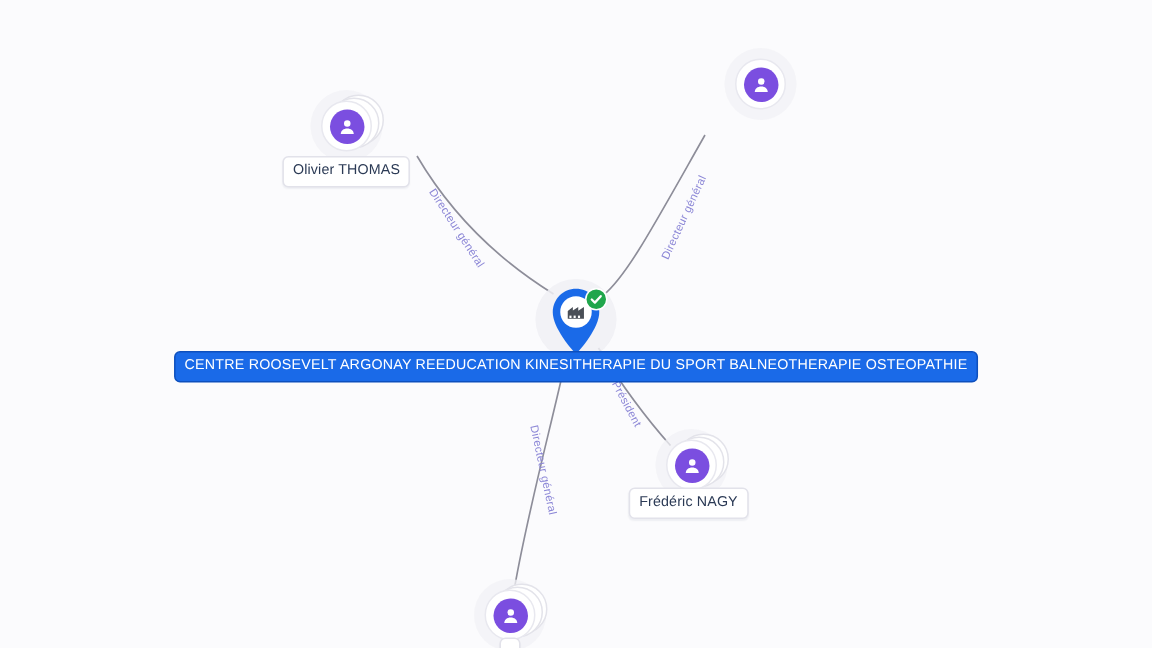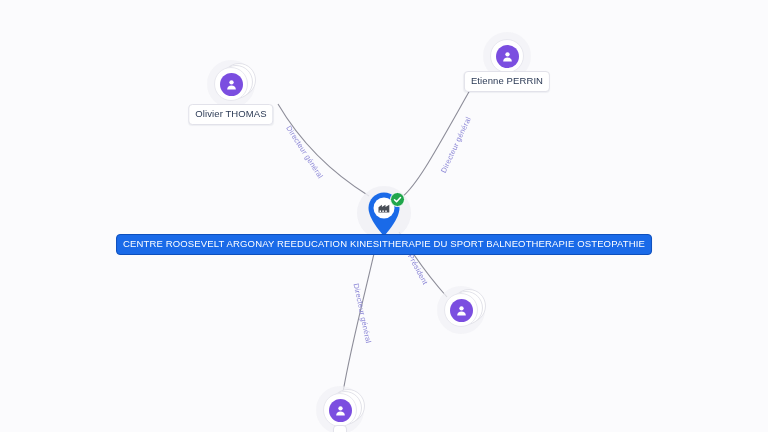--- a/index.html
+++ b/index.html
@@ -193,35 +193,35 @@
     <div class="halo" style="left:-24px; top:-24px; width:48px; height:48px;"></div>
     <div class="avatar-circle" style="left:-17px; top:-17px;">
       <div class="avatar-disc">
         <svg width="13" height="13" viewBox="0 0 24 24" fill="#ffffff">
           <circle cx="12" cy="8" r="4"></circle>
           <path d="M4 21c0-4.4 3.6-7 8-7s8 2.6 8 7z"></path>
         </svg>
       </div>
     </div>
   </div>
-  <div class="chip chip-person" style="left:507px; top:71px;">Etienne PERRIN</div>
 
   <div class="node" style="left:461px; top:310px;">
     <div class="halo" style="left:-24px; top:-24px; width:48px; height:48px;"></div>
     <div class="stack-layer" style="left:-9px; top:-21px;"></div>
     <div class="stack-layer" style="left:-12px; top:-19px;"></div>
     <div class="avatar-circle" style="left:-17px; top:-17px;">
       <div class="avatar-disc">
         <svg width="13" height="13" viewBox="0 0 24 24" fill="#ffffff">
           <circle cx="12" cy="8" r="4"></circle>
           <path d="M4 21c0-4.4 3.6-7 8-7s8 2.6 8 7z"></path>
         </svg>
       </div>
     </div>
   </div>
+  <div class="chip chip-person" style="left:459px; top:325px;">Frédéric NAGY</div>
 
   <div class="node" style="left:340px; top:410px;">
     <div class="halo" style="left:-24px; top:-24px; width:48px; height:48px;"></div>
     <div class="stack-layer" style="left:-9px; top:-21px;"></div>
     <div class="stack-layer" style="left:-12px; top:-19px;"></div>
     <div class="avatar-circle" style="left:-17px; top:-17px;">
       <div class="avatar-disc">
         <svg width="13" height="13" viewBox="0 0 24 24" fill="#ffffff">
           <circle cx="12" cy="8" r="4"></circle>
           <path d="M4 21c0-4.4 3.6-7 8-7s8 2.6 8 7z"></path>

